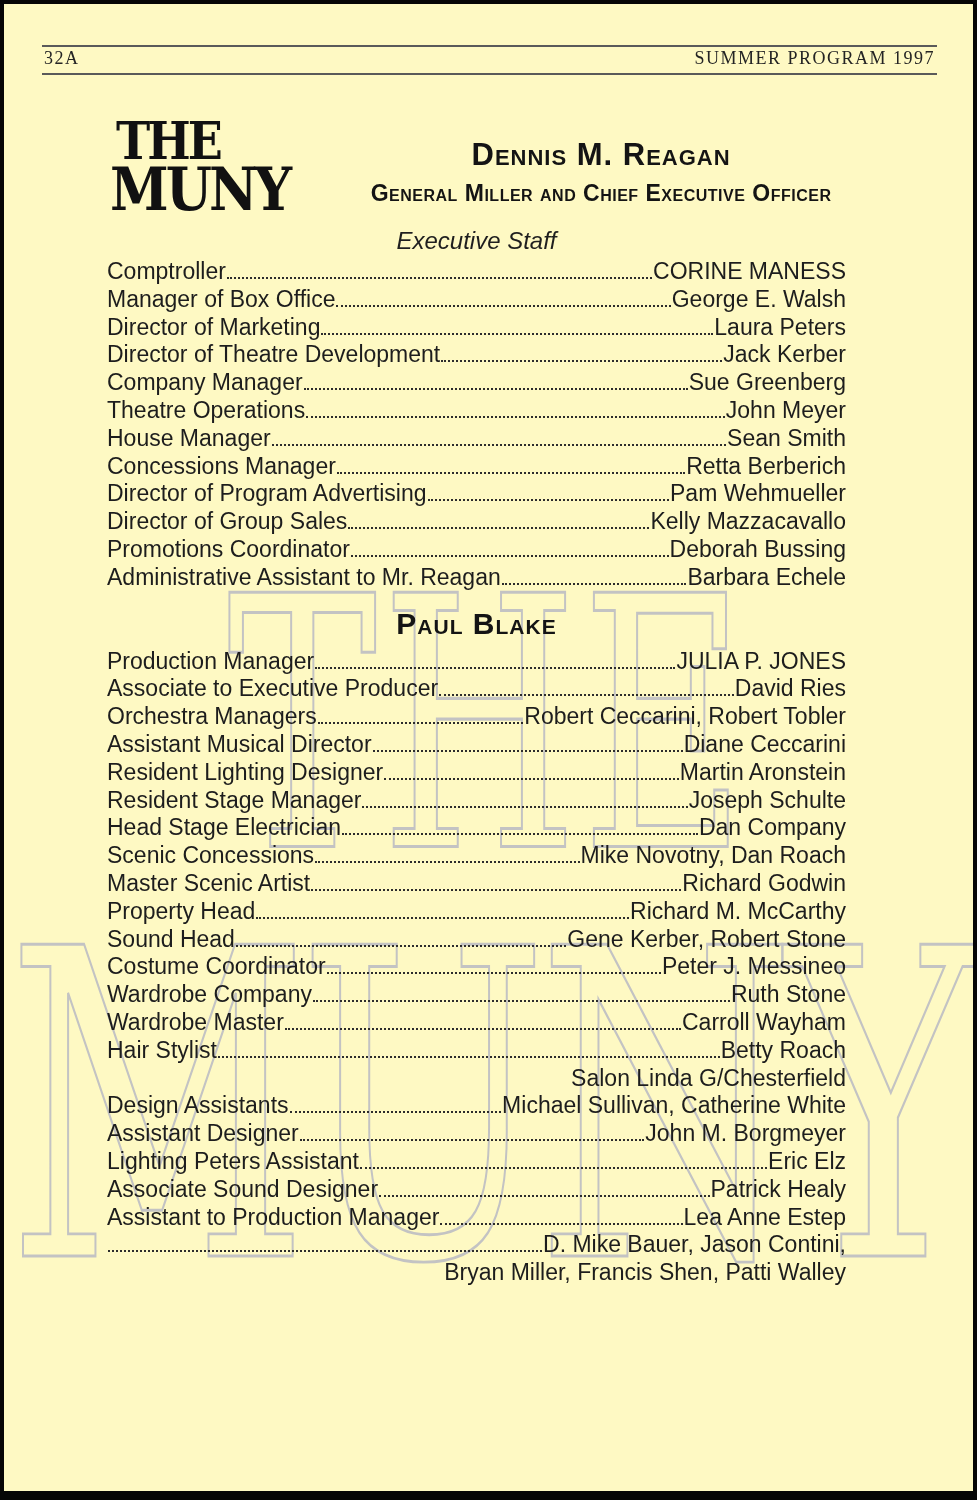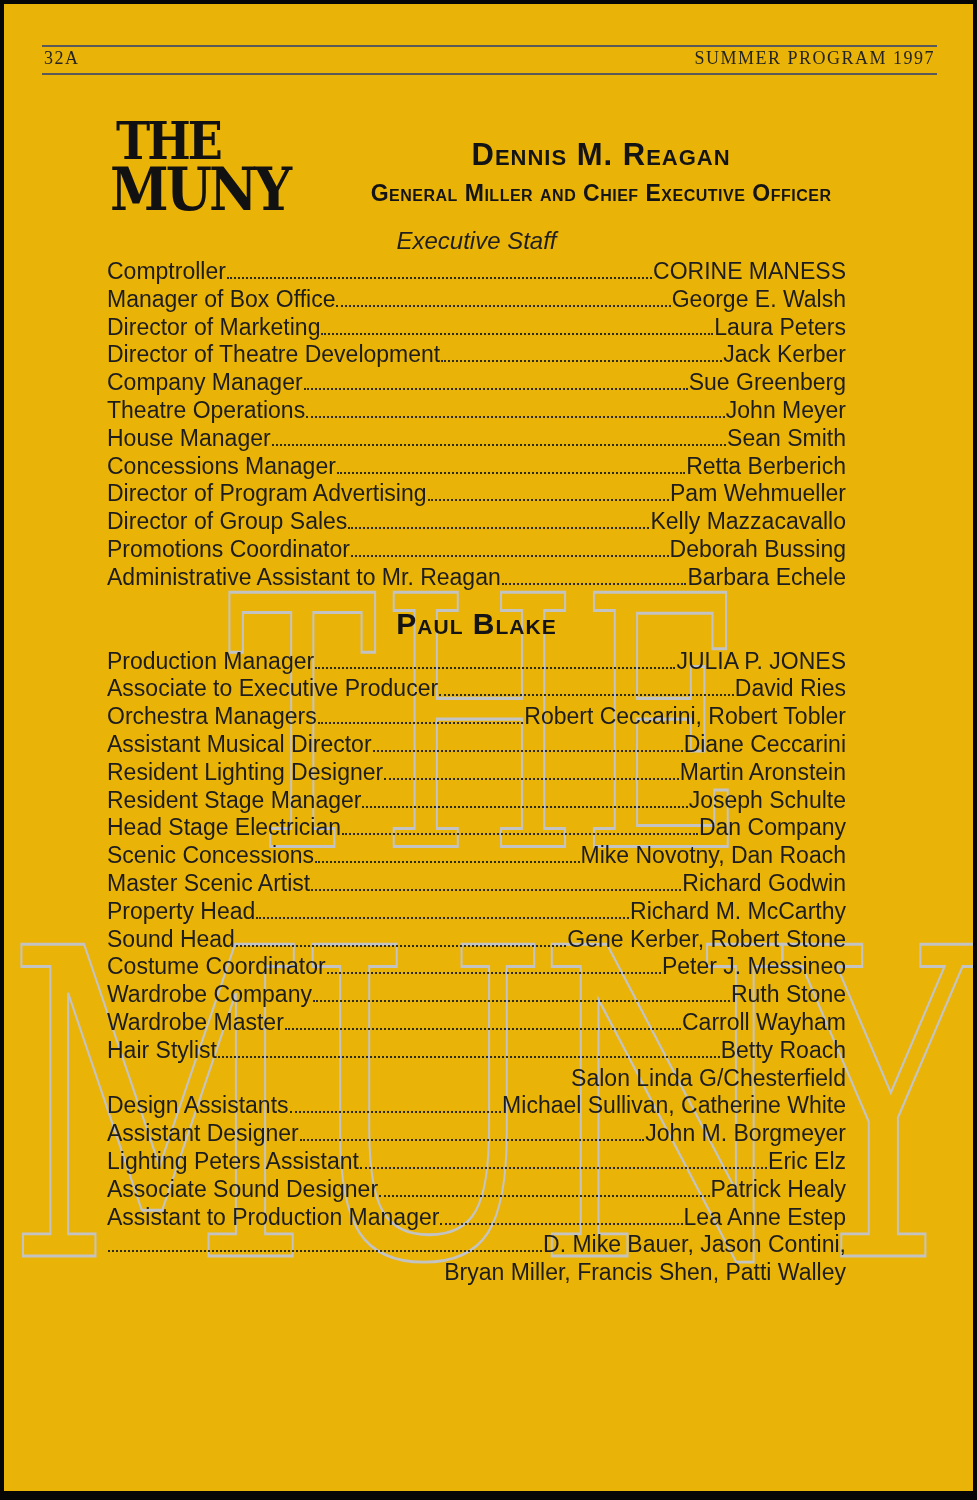--- a/index.html
+++ b/index.html
@@ -1,20 +1,20 @@
 <!DOCTYPE html>
 <html><head>
 <meta charset="utf-8">
 <style>
   html, body { margin: 0; padding: 0; background: #ffffff; }
   .page {
     width: 977px; height: 1500px; box-sizing: border-box;
     border: 4px solid #060606; border-bottom-width: 9px;
     position: relative; overflow: hidden;
-    background: #eab308; color: #1c1c1c;
+    background: #fef9c3; color: #1c1c1c;
     font-family: "Liberation Sans", sans-serif;
   }
   
   .running-head {
     margin: 41px 36px 0 38px;
     border-top: 2px solid #5a5a5a; border-bottom: 2px solid #5a5a5a;
     display: flex; justify-content: space-between; align-items: baseline;
     padding: 1px 2px 4px 2px;
     font-family: "Liberation Serif", serif;
     font-size: 18px; letter-spacing: 1.5px; color: #242424;

